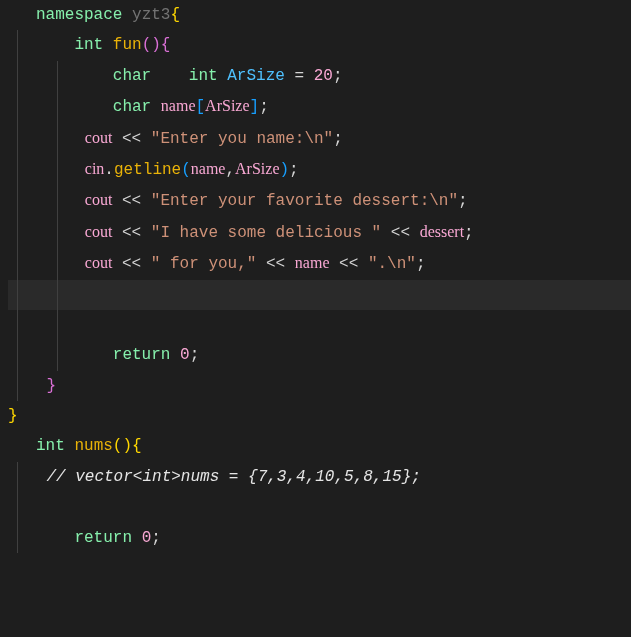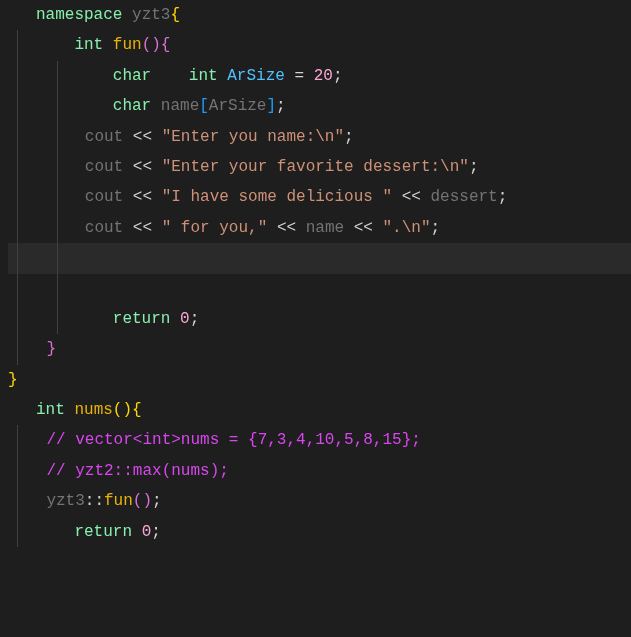--- a/index.html
+++ b/index.html
@@ -10,43 +10,43 @@
   .guide1,.guide2,.guide3{position:absolute;top:0;bottom:0;border-left:1px solid #404040;}
   .guide1{left:0.58em;}
   .guide2{left:3.05em;}
   .highlight{background:#2a2a2a;}
 
   .kw{color:#86efac;margin-left:28px;}      
   .fn{color:#eab308;}      
   .br-y{color:#ffd700;}    
   .br-p{color:#da70d6;}    
   .br-b{color:#179fff;}    
-  .var{color:#737373;}     
+  .var{color:#f9a8d4;font-family:Liberation Serif, serif;}     
   .num{color:#f9a8d4;}     
   .str{color:#ce9178;}     
   .op{color:#d4d4d4;}      
-  .cmt{color:#d946ef;}     
+  .cmt{color:#e5e5e5;font-style:italic;}     
   .nsid{color:#737373;}
   .const-d{color:#4fc1ff;} 
 </style>
 </head>
 <body>
 
 <div class="editor" id="editor">
     <div class="line"><span></span><span class="kw">namespace</span><span class=""> </span><span class="nsid">yzt3</span><span class="br-y">{</span></div>
     <div class="line"><span class="guide1"></span><span>    </span><span class="kw">int</span><span class=""> </span><span class="fn">fun</span><span class="br-p">(</span><span class="br-p">)</span><span class="br-p">{</span></div>
     <div class="line"><span class="guide1"></span><span class="guide2"></span><span>        </span><span class="kw">char</span><span class=""> </span><span class="kw">int</span><span class=""> </span><span class="const-d">ArSize</span><span class=""> </span><span class="op">=</span><span class=""> </span><span class="num">20</span><span class="op">;</span></div>
     <div class="line"><span class="guide1"></span><span class="guide2"></span><span>        </span><span class="kw">char</span><span class=""> </span><span class="var">name</span><span class="br-b">[</span><span class="var">ArSize</span><span class="br-b">]</span><span class="op">;</span></div>
     <div class="line"><span class="guide1"></span><span class="guide2"></span><span>        </span><span class="var">cout</span><span class=""> </span><span class="op">&lt;&lt;</span><span class=""> </span><span class="str">"Enter you name:\n"</span><span class="op">;</span></div>
+    <div class="line"><span class="guide1"></span><span class="guide2"></span><span>        </span><span class="var">cin</span><span class="op">.</span><span class="fn">getline</span><span class="br-b">(</span><span class="var">name</span><span class="op">,</span><span class="var">ArSize</span><span class="br-b">)</span><span class="op">;</span></div>
     <div class="line"><span class="guide1"></span><span class="guide2"></span><span>        </span><span class="var">cout</span><span class=""> </span><span class="op">&lt;&lt;</span><span class=""> </span><span class="str">"Enter your favorite dessert:\n"</span><span class="op">;</span></div>
     <div class="line"><span class="guide1"></span><span class="guide2"></span><span>        </span><span class="var">cout</span><span class=""> </span><span class="op">&lt;&lt;</span><span class=""> </span><span class="str">"I have some delicious "</span><span class=""> </span><span class="op">&lt;&lt;</span><span class=""> </span><span class="var">dessert</span><span class="op">;</span></div>
     <div class="line"><span class="guide1"></span><span class="guide2"></span><span>        </span><span class="var">cout</span><span class=""> </span><span class="op">&lt;&lt;</span><span class=""> </span><span class="str">" for you,"</span><span class=""> </span><span class="op">&lt;&lt;</span><span class=""> </span><span class="var">name</span><span class=""> </span><span class="op">&lt;&lt;</span><span class=""> </span><span class="str">".\n"</span><span class="op">;</span></div>
     <div class="line highlight"><span class="guide1"></span><span class="guide2"></span><span>        </span><span>&nbsp;</span></div>
     <div class="line"><span class="guide1"></span><span class="guide2"></span><span>        </span><span>&nbsp;</span></div>
     <div class="line"><span class="guide1"></span><span class="guide2"></span><span>        </span><span class="kw">return</span><span class=""> </span><span class="num">0</span><span class="op">;</span></div>
     <div class="line"><span class="guide1"></span><span>    </span><span class="br-p">}</span></div>
     <div class="line"><span></span><span class="br-y">}</span></div>
     <div class="line"><span></span><span class="kw">int</span><span class=""> </span><span class="fn">nums</span><span class="br-y">(</span><span class="br-y">)</span><span class="br-y">{</span></div>
     <div class="line"><span class="guide1"></span><span>    </span><span class="cmt">// vector&lt;int&gt;nums = {7,3,4,10,5,8,15};</span></div>
-    <div class="line"><span class="guide1"></span><span>    </span><span class="cmt">// yzt2::max(nums);</span></div>
-    <div class="line"><span class="guide1"></span><span>    </span><span class="nsid">yzt3</span><span class="op">::</span><span class="fn">fun</span><span class="br-p">(</span><span class="br-p">)</span><span class="op">;</span></div>
+    <div class="line"><span class="guide1"></span><span>    </span></div>
     <div class="line"><span class="guide1"></span><span>    </span><span class="kw">return</span><span class=""> </span><span class="num">0</span><span class="op">;</span></div>
   </div>
 
 </body></html>

